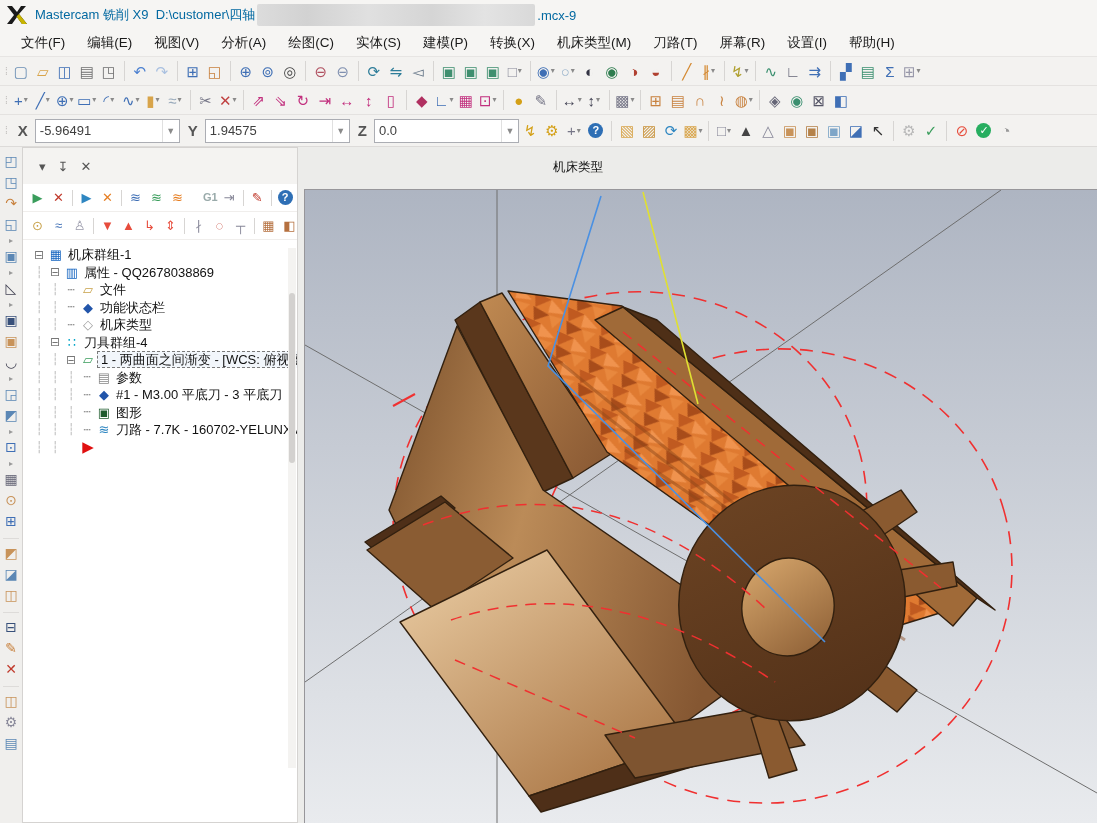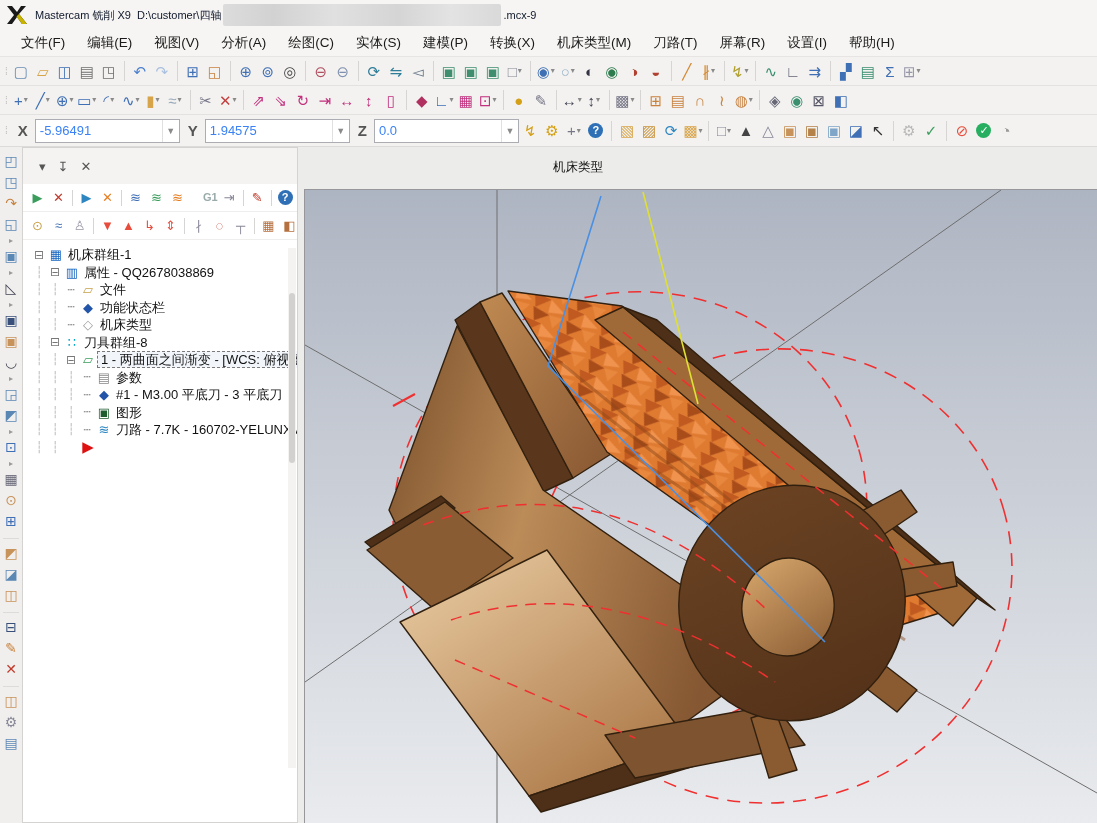--- a/index.html
+++ b/index.html
@@ -2,21 +2,21 @@
 <html style="--bg-top: #aeb5c2; --bg-bottom: #e9ebee; --axis-line: #6e6e6e; --boundary-dash: #f03030; --rapid-blue: #4a90e2; --rapid-yellow: #e0e032; --model-brown: #8a5c33; --model-brown-dark: #4e2f18; --model-brown-light: #d9a96e; --machined-orange: #df7a31; --machined-orange-dark: #b4551f; --outline: #32200f;"><head>
 <meta charset="utf-8">
 <style>
   html,body{margin:0;padding:0;}
   body{width:1097px;height:823px;overflow:hidden;font-family:"Liberation Sans","DejaVu Sans",sans-serif;background:#f0efed;-webkit-font-smoothing:antialiased;}
   #app{width:1097px;height:823px;display:flex;flex-direction:column;position:relative;}
 
   
   .titlebar{height:30px;background:#f6f5f3;display:flex;align-items:center;padding-left:6px;flex:0 0 30px;position:relative;}
   .applogo{width:22px;height:20px;margin-right:7px;flex:0 0 22px;}
-  .title-text{font-size:11px;color:#0f172a;white-space:pre;}
+  .title-text{font-size:13px;color:#0369a1;white-space:pre;}
   .redact{display:inline-block;width:278px;height:22px;margin:0 2px;border-radius:2px;
     background:linear-gradient(90deg,#dcdcdc 0%,#d2d2d2 18%,#e0e0e0 40%,#d5d5d5 63%,#e3e3e3 82%,#d9d9d9 100%);}
 
   
   .menubar{height:27px;background:#f6f5f3;display:flex;align-items:center;padding-left:10px;flex:0 0 27px;border-bottom:1px solid #e7e5e3;box-sizing:border-box;}
   .menu-item{font-size:13.5px;color:#1a1a1a;padding:3px 11px;cursor:default;}
 
   
   .toolbar{height:29px;background:#f3f2f0;display:flex;align-items:center;padding-left:4px;flex:0 0 29px;border-bottom:1px solid #e4e2e0;box-sizing:border-box;overflow:hidden;}
   .grip{color:#c2c0be;font-size:10px;letter-spacing:-1px;margin:0 3px 0 1px;}
@@ -24,21 +24,21 @@
   .tb-icon .glyph{display:inline-block;}
   .tb-icon .circ{display:inline-flex;align-items:center;justify-content:center;width:15px;height:15px;border-radius:50%;font-size:11px;font-weight:bold;}
   .tb-icon .txt{font-size:11px;font-weight:bold;letter-spacing:0;}
   .dd{font-size:8px;color:#8a8a8a;margin-left:1px;}
   .tb-sep{width:1px;height:20px;background:#d7d5d3;margin:0 4px;flex:0 0 1px;}
 
   
   .coordbar{height:32px;background:#f3f2f0;display:flex;align-items:center;flex:0 0 32px;border-bottom:1px solid #dddbd9;box-sizing:border-box;padding-left:4px;}
   .coord-label{font-size:15px;font-weight:bold;color:#555;margin:0 7px 0 8px;}
   .coord-box{position:relative;display:flex;align-items:center;background:#fff;border:1px solid #abadb3;height:22px;}
-  .coord-box input{border:none;outline:none;font-size:13px;color:#3b82f6;padding:0 4px;width:118px;height:20px;font-family:"Liberation Sans",sans-serif;background:transparent;}
+  .coord-box input{border:none;outline:none;font-size:13px;color:#404040;padding:0 4px;width:118px;height:20px;font-family:"Liberation Sans",sans-serif;background:transparent;}
   .coord-dd{width:16px;color:#8a8a8a;font-size:9px;text-align:center;border-left:1px solid #e0e0e0;align-self:stretch;display:flex;align-items:center;justify-content:center;}
 
   
   .main{flex:1;display:flex;position:relative;height:676px;}
 
   
   .dock{width:22px;flex:0 0 22px;background:#f0efed;display:flex;flex-direction:column;align-items:center;padding-top:4px;overflow:hidden;}
   .dock-icon{width:20px;height:20px;display:flex;align-items:center;justify-content:center;font-size:14px;margin:0 0 1px 0;cursor:default;}
   .dock-icon.fly{height:10px;font-size:8px;color:#999;}
   .dock-icon.dsep{margin-top:6px;border-top:1px solid #dddbd9;padding-top:4px;width:16px;}
@@ -493,21 +493,21 @@
             <span class="tree-guide">┆</span>
             <span class="tree-guide">┆</span>
             <span class="tree-exp">┄</span>
             <span class="tree-icon" style="color: rgb(153, 153, 153);">◇</span>
             <span class="tree-label">机床类型</span>
           </div>
           <div class="tree-row">
             <span class="tree-guide">┆</span>
             <span class="tree-exp">⊟</span>
             <span class="tree-icon" style="color: rgb(0, 165, 200);">∷</span>
-            <span class="tree-label">刀具群组-8</span>
+            <span class="tree-label">刀具群组-4</span>
           </div>
           <div class="tree-row selected">
             <span class="tree-guide">┆</span>
             <span class="tree-guide">┆</span>
             <span class="tree-exp">⊟</span>
             <span class="tree-icon" style="color: rgb(58, 157, 92);">▱</span>
             <span class="tree-label">1 - 两曲面之间渐变 - [WCS: 俯视图]</span>
           </div>
           <div class="tree-row">
             <span class="tree-guide">┆</span>

